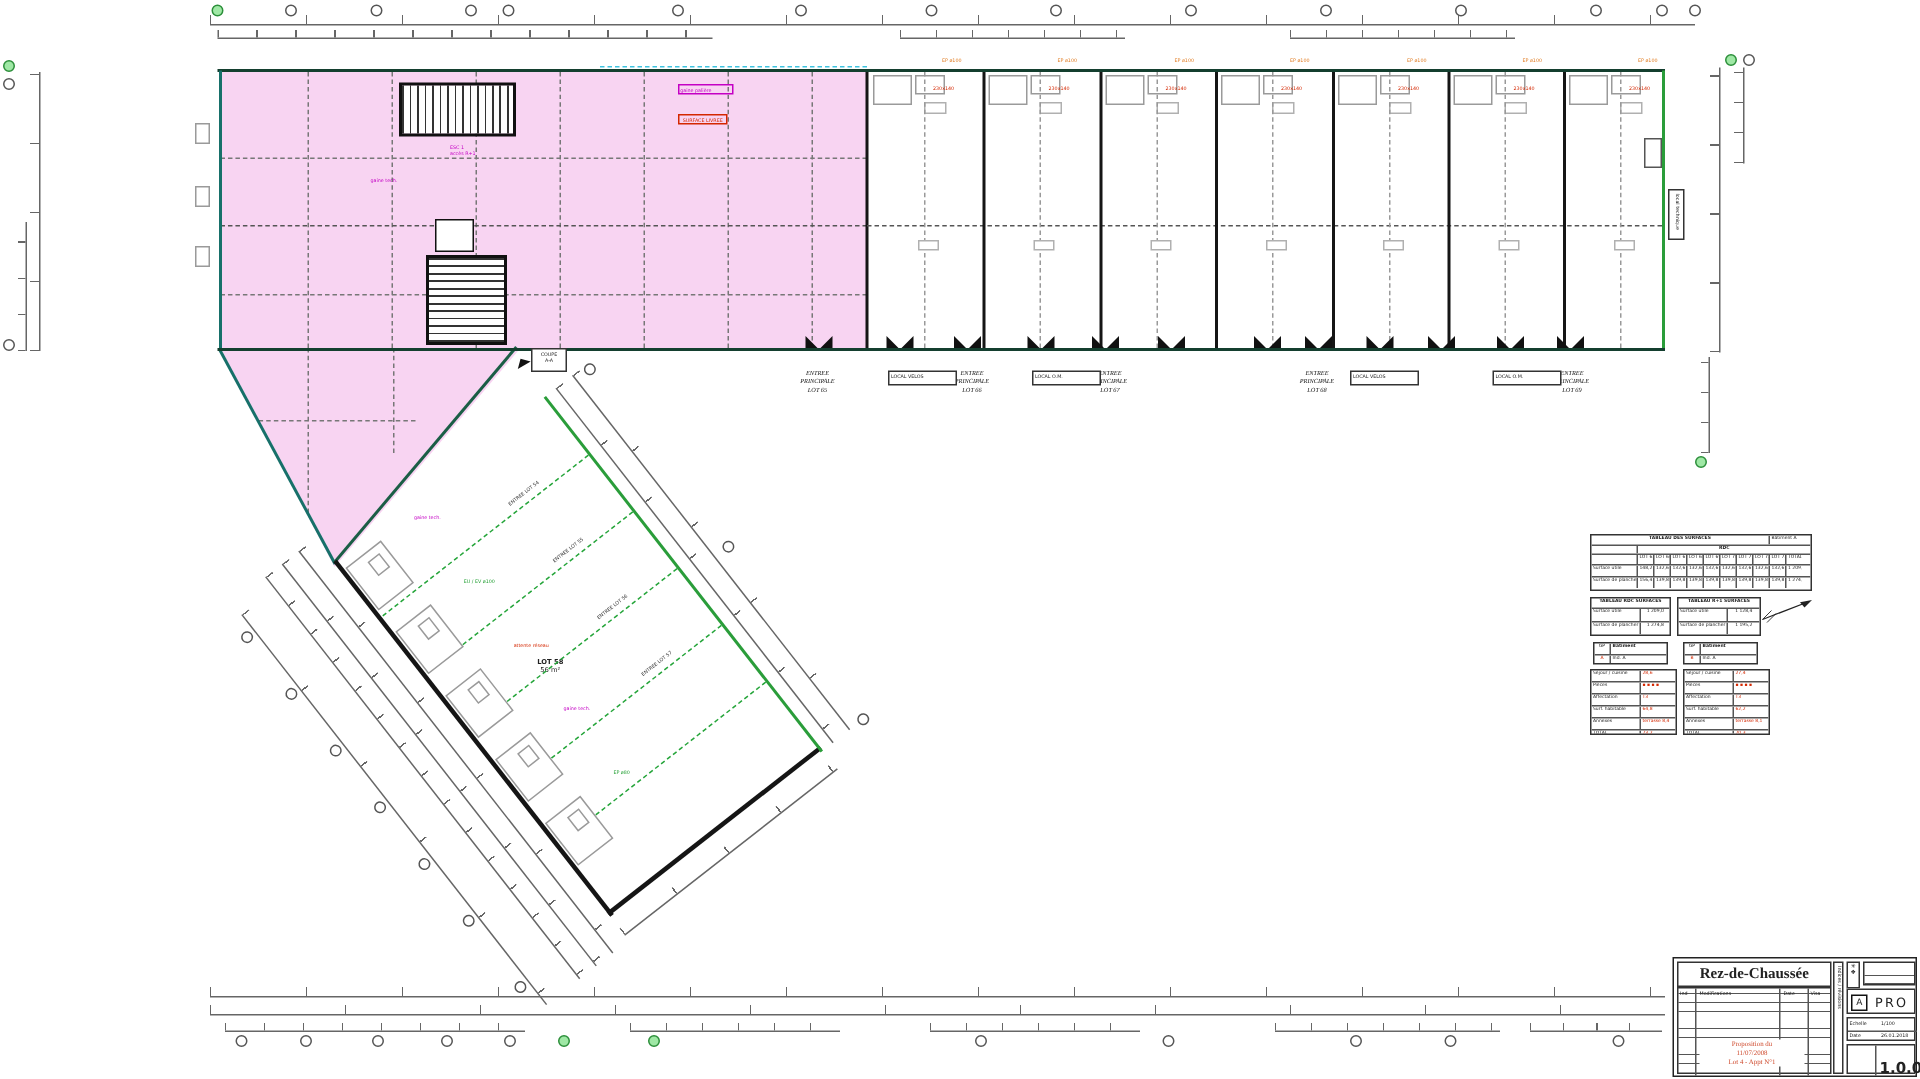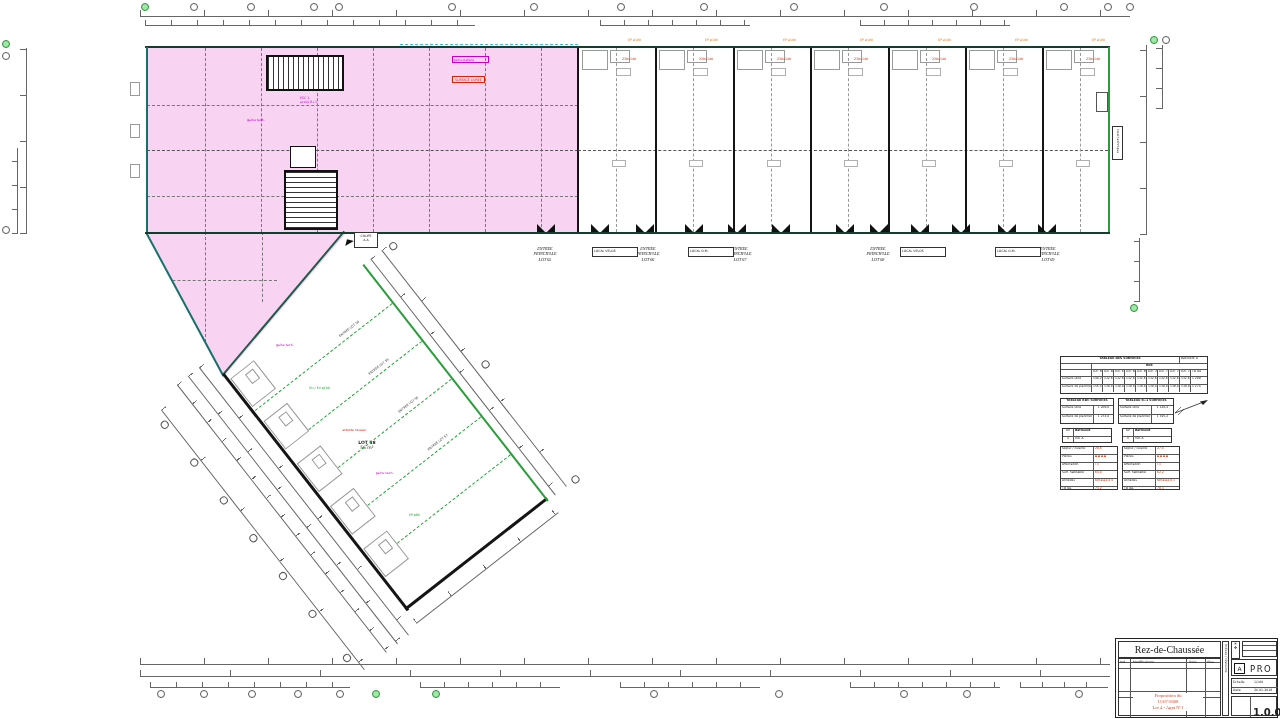--- a/index.html
+++ b/index.html
@@ -339,21 +339,21 @@
         <div class="c" style="flex: 1 1 auto; color: rgb(212, 39, 0);">terrasse 8,1</div>
       </div>
       <div class="r" style="height: 7px;">
         <div class="c" style="flex: 0 0 32px;">TOTAL</div>
         <div class="c" style="flex: 1 1 auto; color: rgb(212, 39, 0);">70,3</div>
       </div>
     </div>
 
   <div class="a" id="titleblock" style="left:1115px;top:638px;width:163px;height:80px;border:1px solid #222;box-sizing:border-box;background:#fff">
     <div class="a box" style="left:2px;top:2px;width:103px;height:17px;display:flex;align-items:center;justify-content:center">
-      <span class="serif" style="font-weight:normal;font-size:10px">Rez-de-Chaussée</span>
+      <span class="serif" style="font-weight:bold;font-size:10px">Rez-de-Chaussée</span>
     </div>
     <div class="a box" style="left:2px;top:19px;width:103px;height:58px;background:
            repeating-linear-gradient(0deg,#555 0 0.5px,transparent 0.5px 5.8px)">
       <span class="a t3" style="left:1px;top:0.5px">Ind</span>
       <span class="a t3" style="left:14px;top:0.5px">Modifications</span>
       <span class="a t3" style="left:70px;top:0.5px">Date</span>
       <span class="a t3" style="left:88px;top:0.5px">Visa</span>
       <div class="a" style="left:11px;top:0;width:0.5px;height:58px;background:#555"></div>
       <div class="a" style="left:67px;top:0;width:0.5px;height:58px;background:#555"></div>
       <div class="a" style="left:86px;top:0;width:0.5px;height:58px;background:#555"></div>

